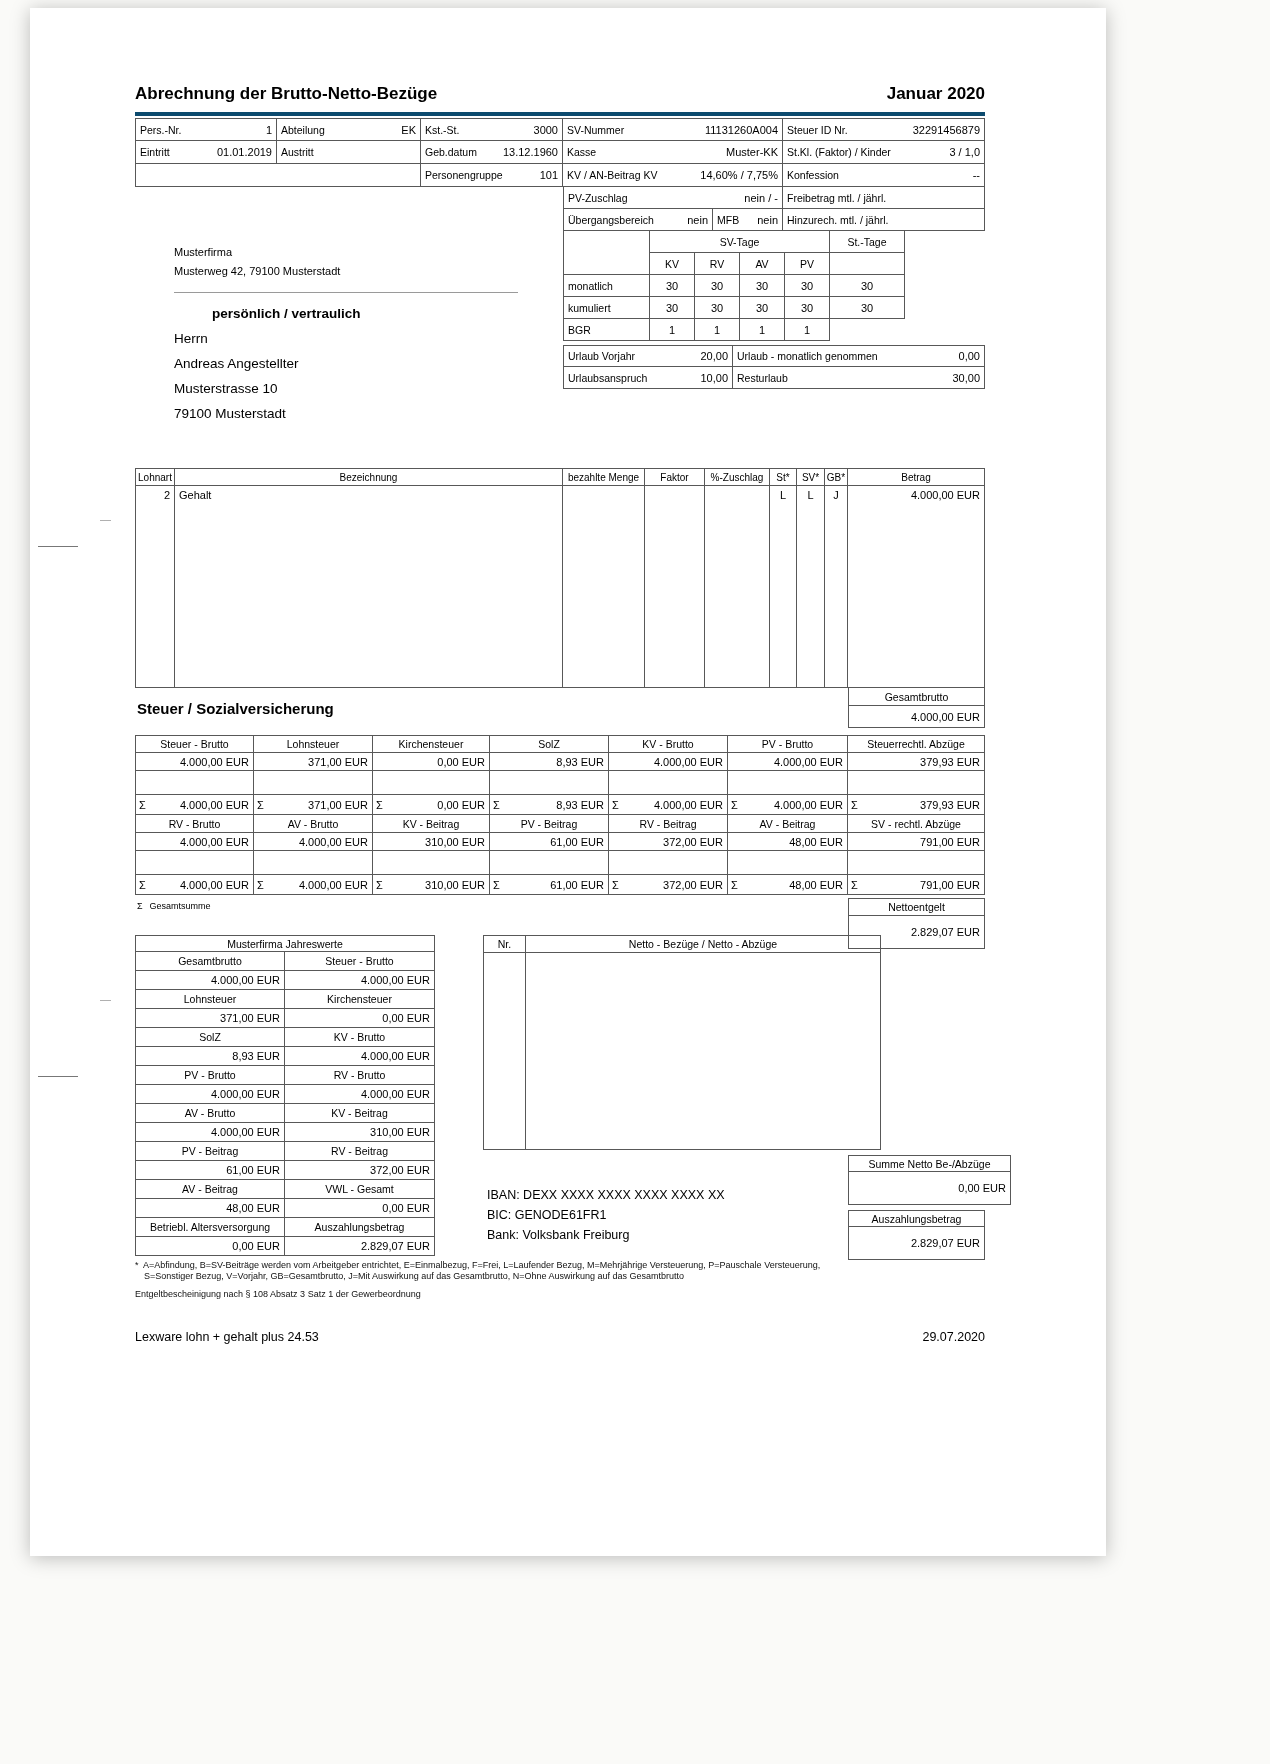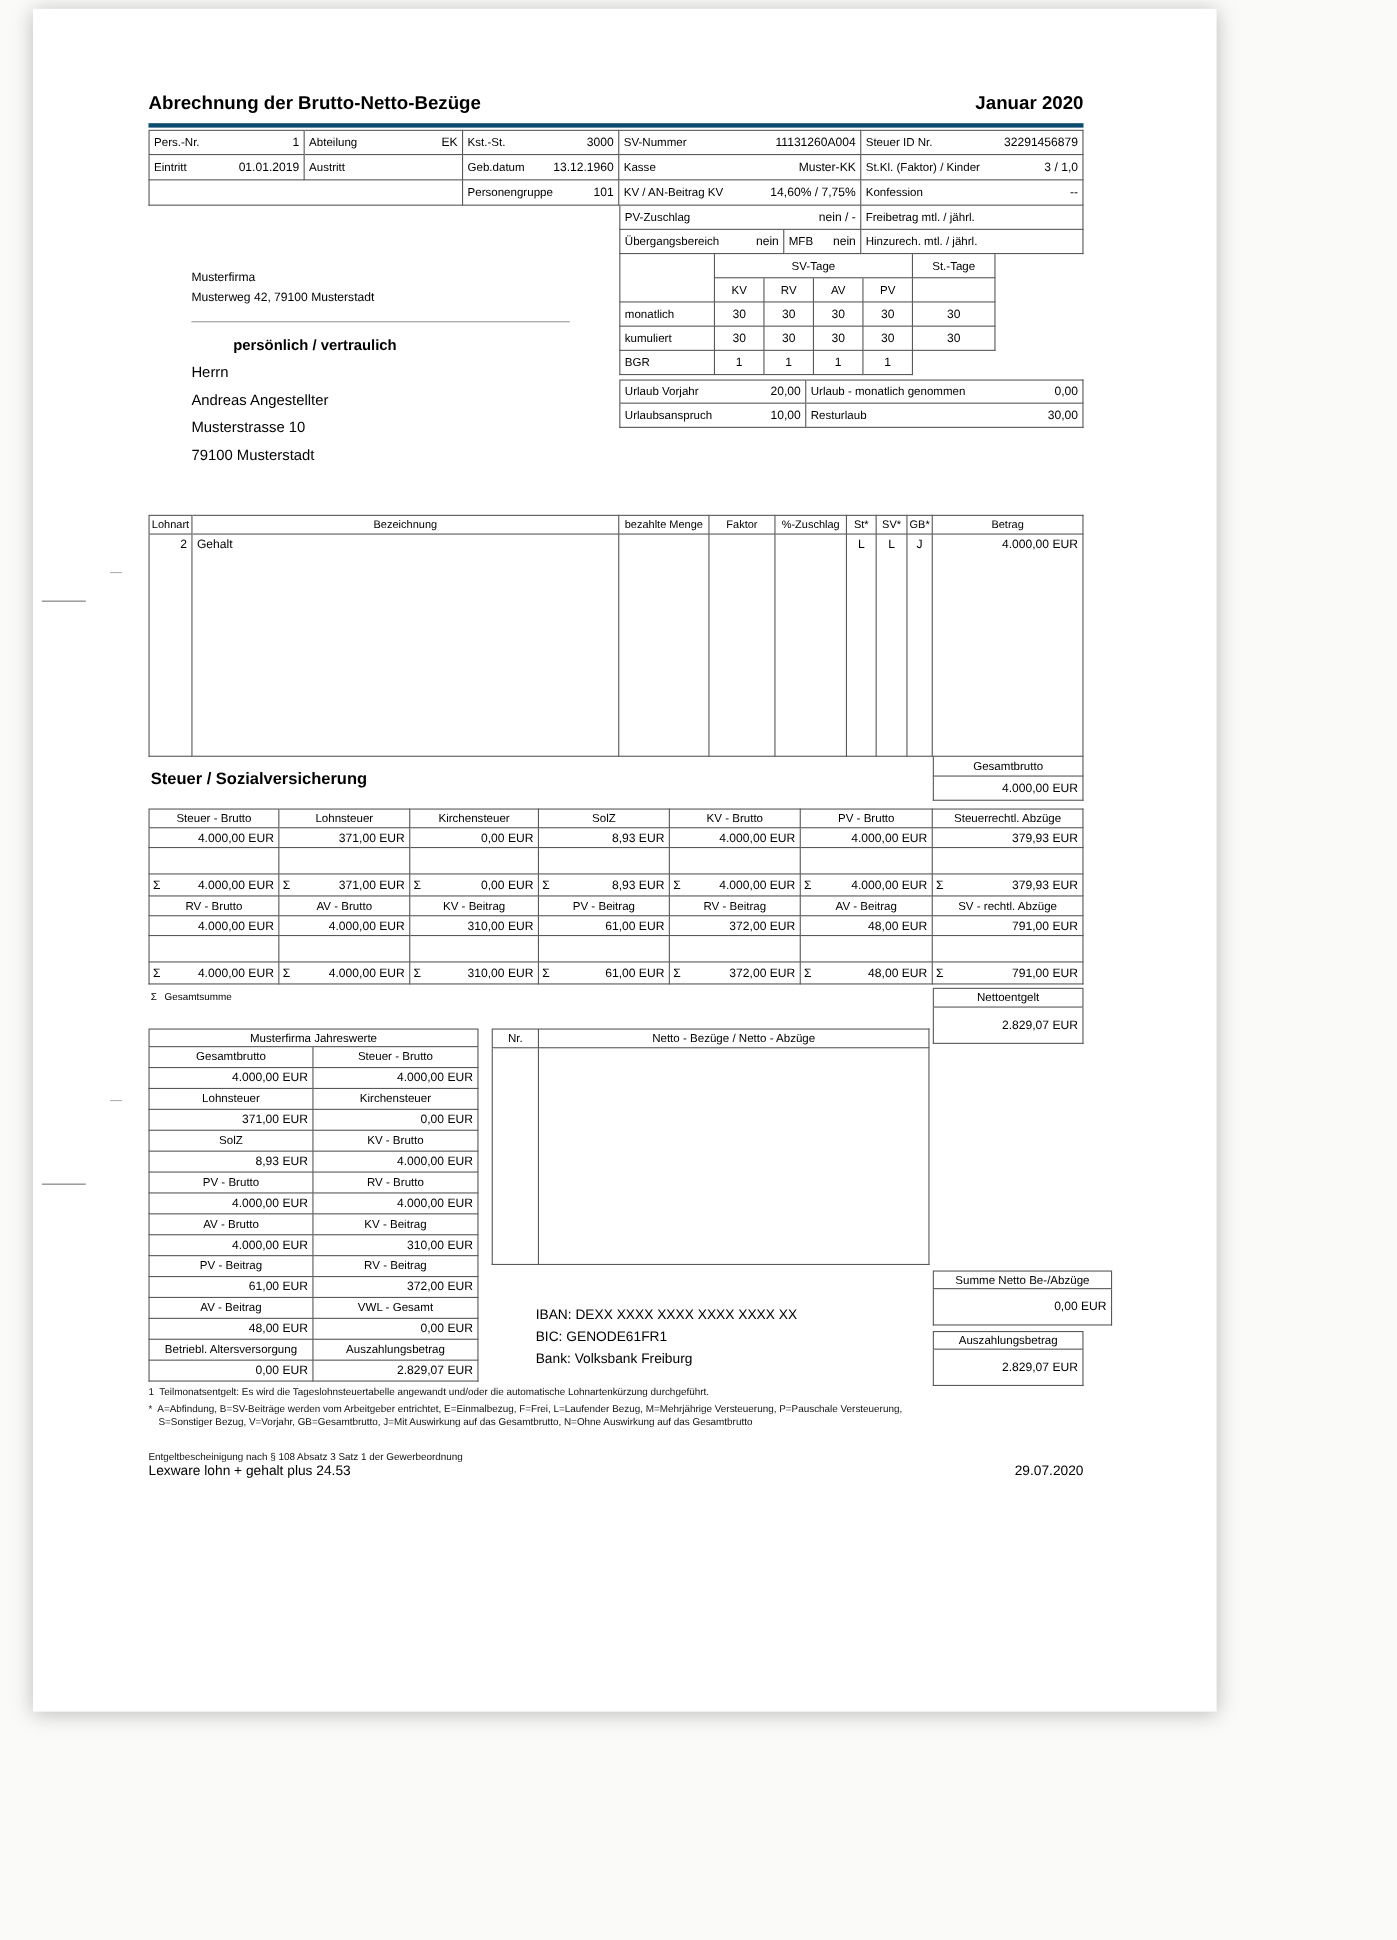--- a/index.html
+++ b/index.html
@@ -20,21 +20,21 @@
   .hc{font-size:10px;}
   .cols-info{display:grid;grid-template-columns:142px 144px 142px 220px 202px;}
   .cols-info3{display:grid;grid-template-columns:286px 142px 220px 202px;}
   .cols-det1{display:grid;grid-template-columns:220px 202px;}
   .cols-det2{display:grid;grid-template-columns:150px 70px 202px;}
   .cols-sv{display:grid;grid-template-columns:87px 45px 45px 45px 45px 75px;}
   .cols-url{display:grid;grid-template-columns:170px 252px;}
   .cols-lohn{display:grid;grid-template-columns:40px 388px 82px 60px 65px 27px 28px 23px 137px;}
   .cols7{display:grid;grid-template-columns:119px 119px 117px 119px 119px 120px 137px;}
   .cols-jw{display:grid;grid-template-columns:150px 150px;}
-  .cols-netto{display:grid;grid-template-columns:43px 355px;}
+  .cols-netto{display:grid;grid-template-columns:43px 355px;margin-left:36px;}
   .h17{grid-auto-rows:17px;}.h18{grid-auto-rows:18px;}.h19{grid-auto-rows:19px;}.h20{grid-auto-rows:20px;}
   .h22{grid-auto-rows:22px;}.h23{grid-auto-rows:23px;}.h24{grid-auto-rows:24px;}
   .mark{position:absolute;background:#8f8f8f;}
   .addr-line{font-size:13.5px;line-height:16px;margin-top:9px;}
   .note{font-size:9px;line-height:11px;white-space:pre-wrap;color:#111;}
   .title-text{font-size:17px;font-weight:bold;}
 </style>
 </head>
 <body>
 
@@ -445,24 +445,23 @@
     <div class="cell bl bt cen" style="height:17px;">Summe Netto Be-/Abzüge</div>
     <div class="cell bl rgt" style="height:33px;">0,00 EUR</div>
   </div>
 
   <div class="abs" style="left:818px;top:1202px;width:137px;">
     <div class="cell bl bt cen" style="height:17px;">Auszahlungsbetrag</div>
     <div class="cell bl rgt" style="height:33px;">2.829,07 EUR</div>
   </div>
 
   <div class="abs" style="left:105px;top:1252px;width:850px;">
-    <div class="note" style="margin-bottom:5px;">1  Teilmonatsentgelt: Es wird die Tageslohnsteuertabelle angewandt und/oder die automatische Lohnartenkürzung durchgeführt.</div>
     <div class="note">*  A=Abfindung, B=SV-Beiträge werden vom Arbeitgeber entrichtet, E=Einmalbezug, F=Frei, L=Laufender Bezug, M=Mehrjährige Versteuerung, P=Pauschale Versteuerung,</div>
     <div class="note" style="padding-left:9px;">S=Sonstiger Bezug, V=Vorjahr, GB=Gesamtbrutto, J=Mit Auswirkung auf das Gesamtbrutto, N=Ohne Auswirkung auf das Gesamtbrutto</div>
-    <div class="note" style="margin-top:21px;">Entgeltbescheinigung nach § 108 Absatz 3 Satz 1 der Gewerbeordnung</div>
+    <div class="note" style="margin-top:7px;">Entgeltbescheinigung nach § 108 Absatz 3 Satz 1 der Gewerbeordnung</div>
   </div>
 
   <div class="abs" style="left:105px;top:1322px;width:850px;display:flex;justify-content:space-between;font-size:12.5px;">
     <div>Lexware lohn + gehalt plus 24.53</div>
     <div>29.07.2020</div>
   </div>
 
 </div>
 
 </body></html>

